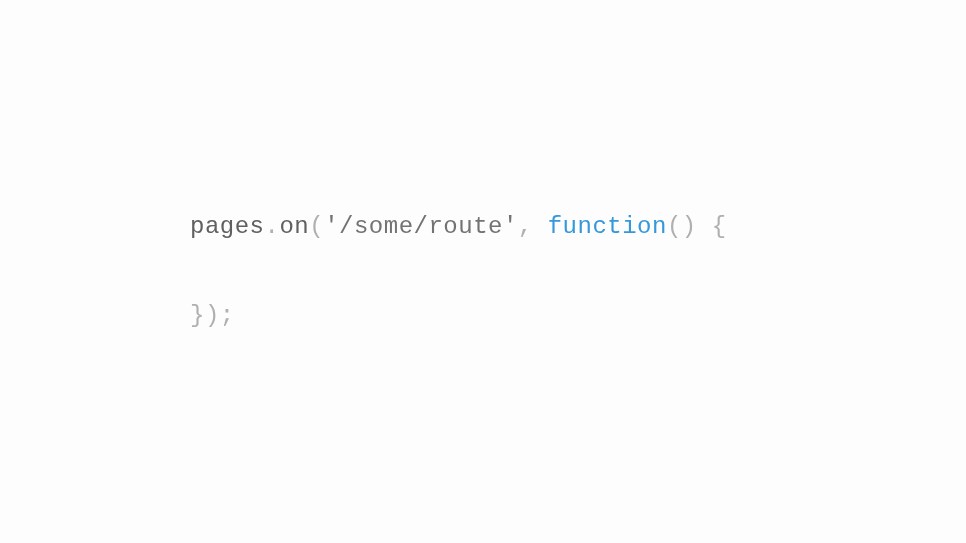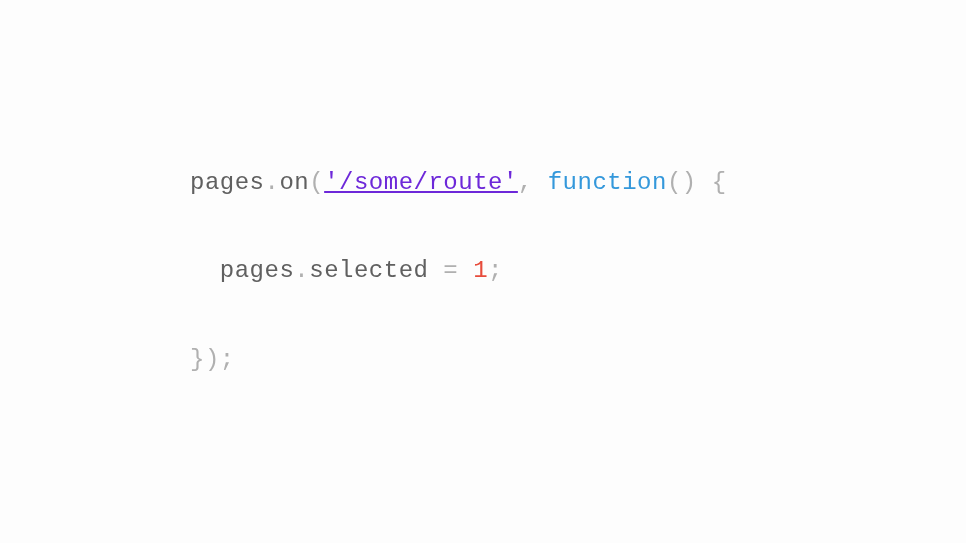--- a/index.html
+++ b/index.html
@@ -22,31 +22,29 @@
     .code-block {
       white-space: pre;
     }
     .tk-default {
       color: #606060;
     }
     .tk-punct {
       color: #b0b0b0;
     }
     .tk-string {
-      color: #6d28d9;
-      text-decoration: underline;
+      color: #737373;
     }
     .tk-keyword {
       color: #3498db;
       margin-top: 11px;
     }
     .tk-number {
       color: #e74c3c;
     }
   </style>
 </head>
 <body>
 
 <div class="code-block">
 <div><span class="tk-default">pages</span><span class="tk-punct">.</span><span class="tk-default">on</span><span class="tk-punct">(</span><span class="tk-string">'/some/route'</span><span class="tk-punct">,</span><span class="tk-default"> </span><span class="tk-keyword">function</span><span class="tk-punct">()</span><span class="tk-default"> </span><span class="tk-punct">{</span></div>
-<div><span class="tk-default">  pages</span><span class="tk-punct">.</span><span class="tk-default">selected </span><span class="tk-punct">=</span><span class="tk-default"> </span><span class="tk-number">1</span><span class="tk-punct">;</span></div>
 <div><span class="tk-punct">});</span></div>
 </div>
 
 </body></html>

